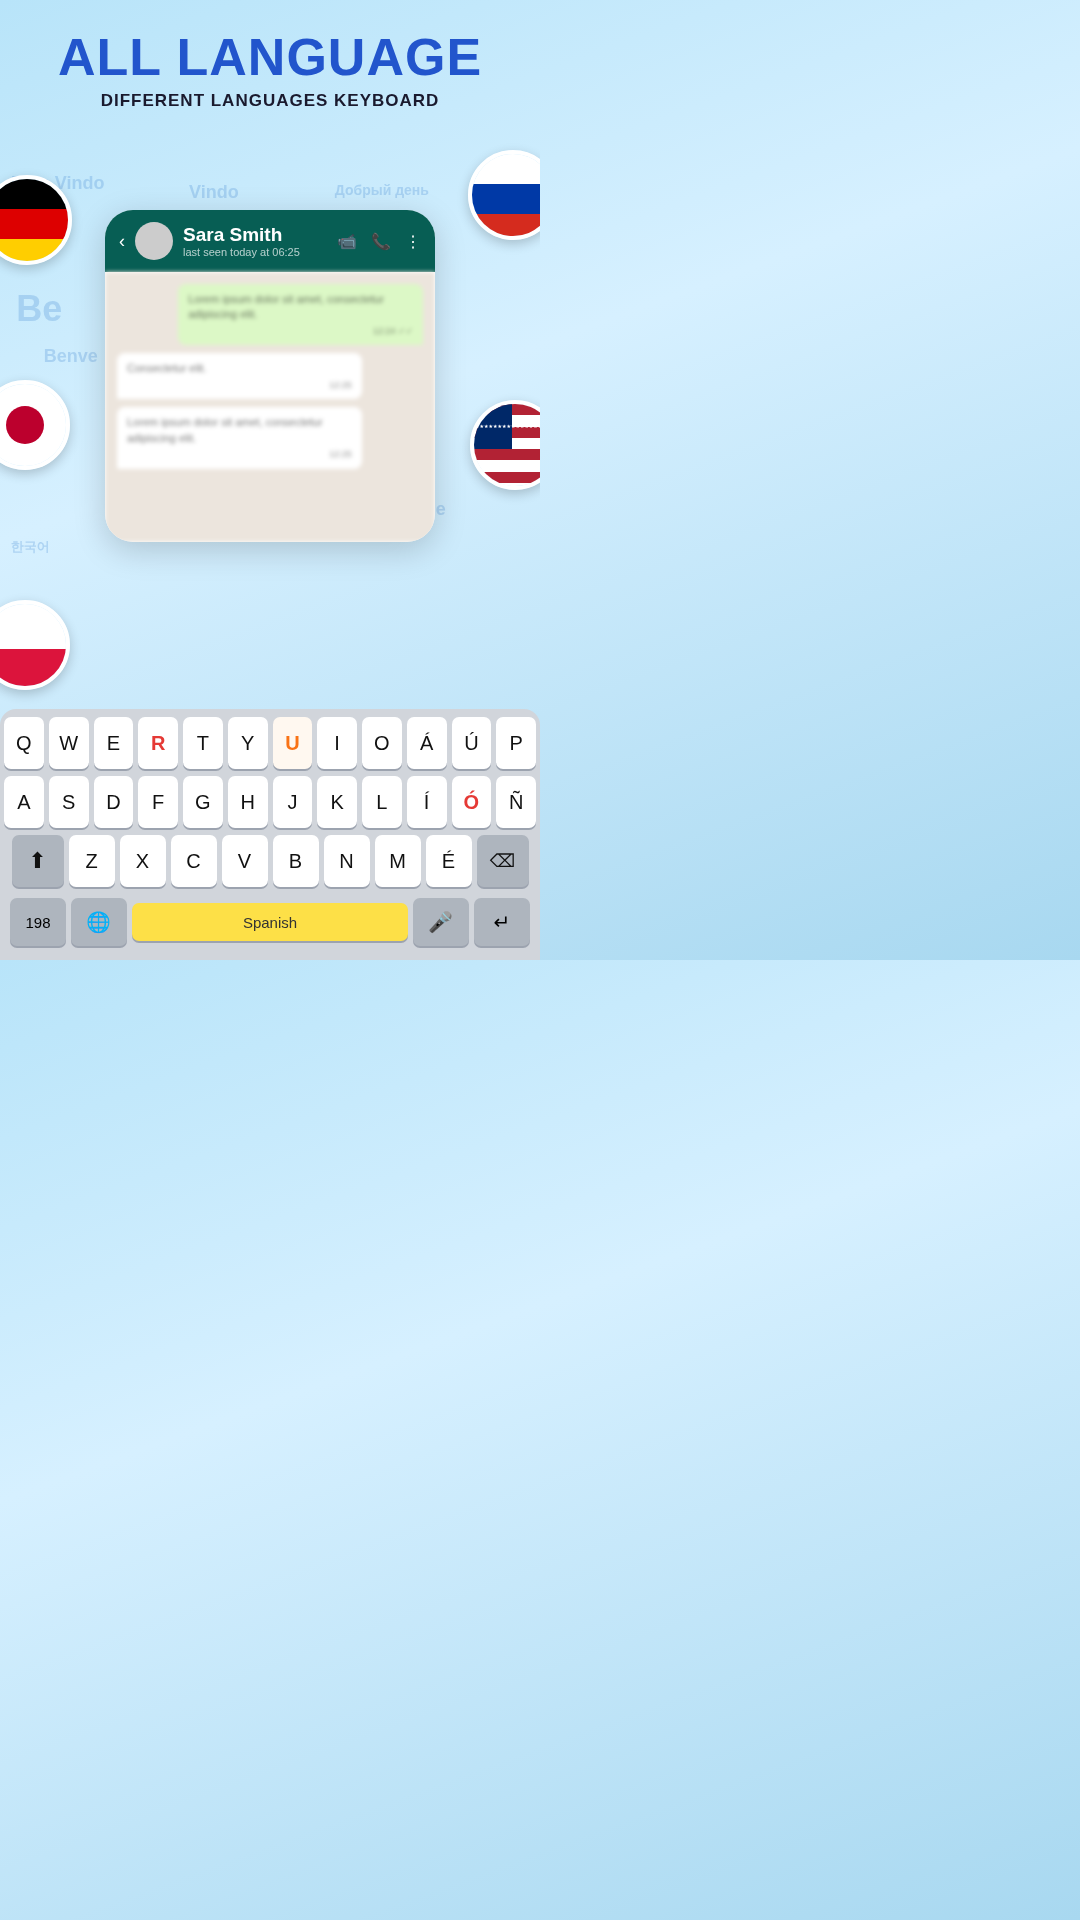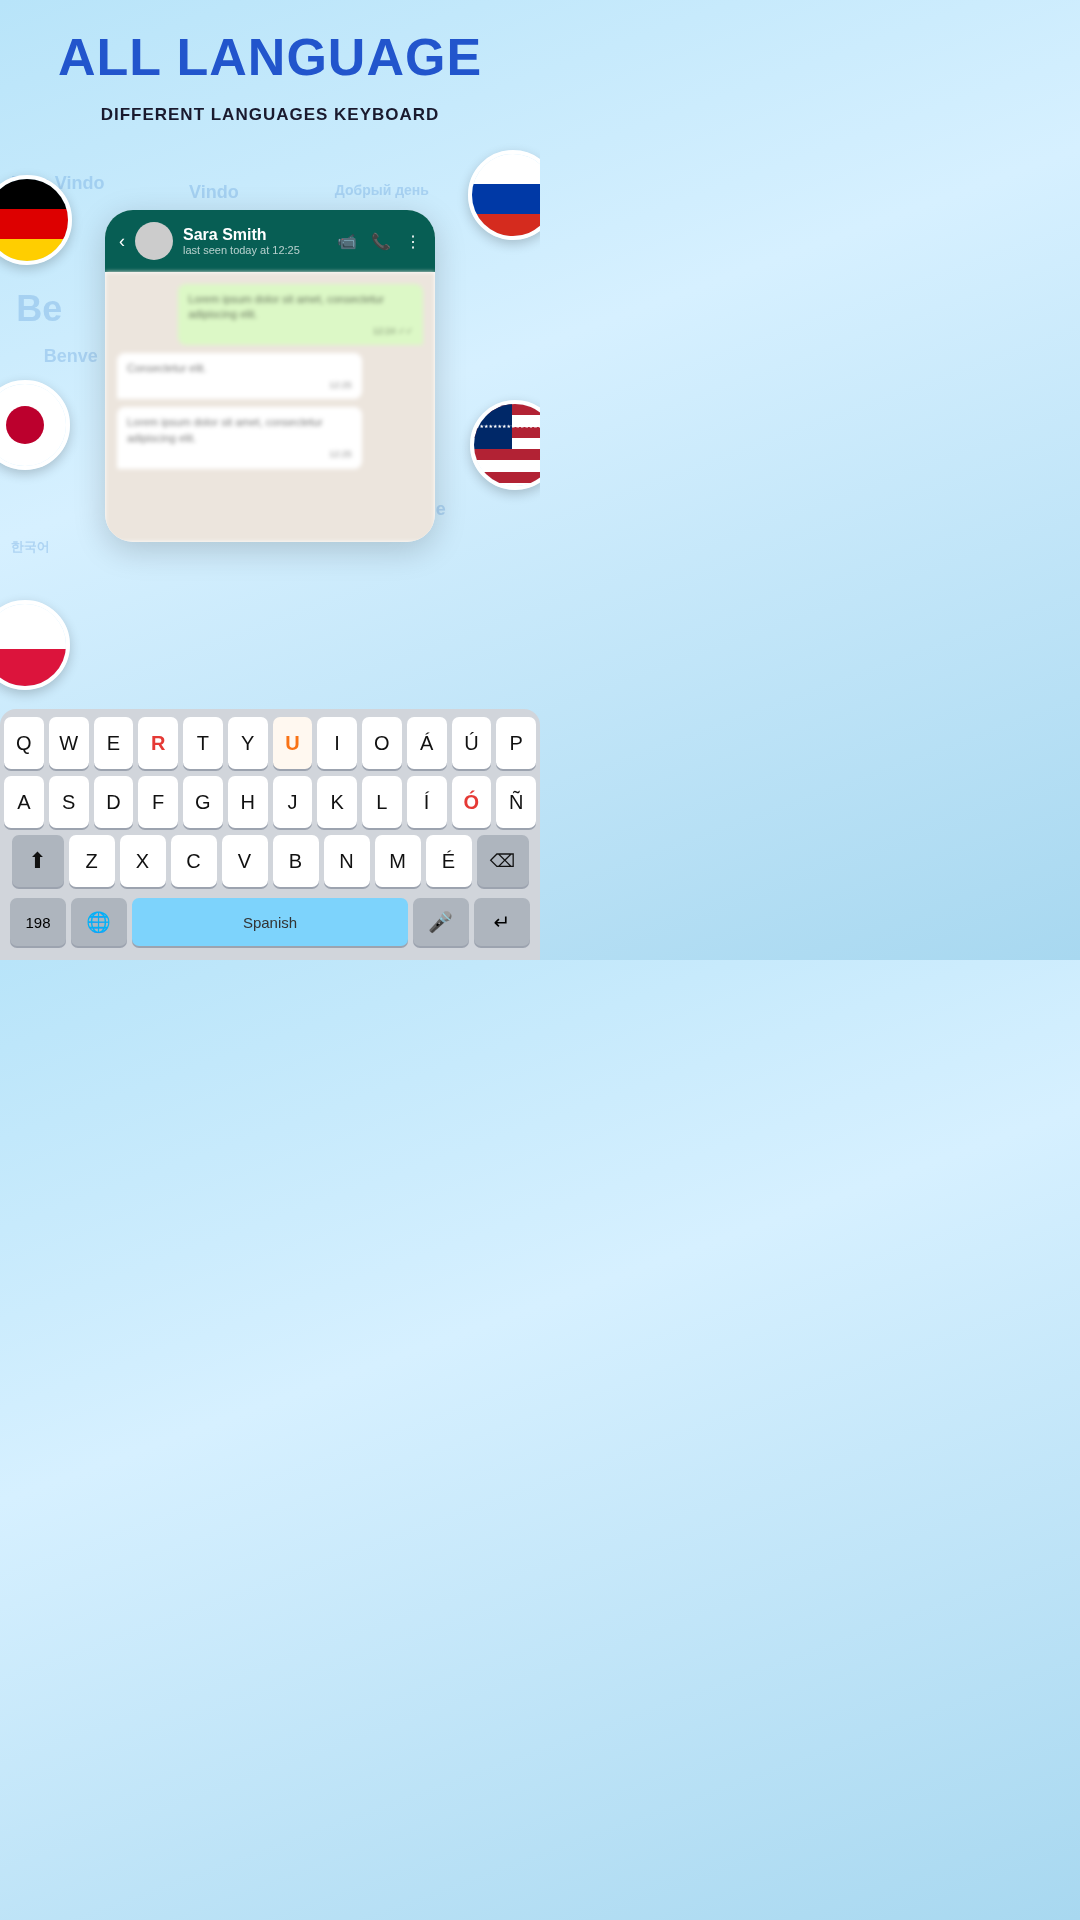--- a/index.html
+++ b/index.html
@@ -24,21 +24,21 @@
       color: #2255cc;
       line-height: 1.05;
       letter-spacing: 1px;
       text-transform: uppercase;
     }
     .header-subtitle {
       font-size: 17px;
       font-weight: 800;
       color: #1a1a2e;
       letter-spacing: 1px;
-      margin-top: 20px;
+      margin-top: 6px;
       text-transform: uppercase;
     }
 
     
     .bg-words {
       position: absolute;
       top: 0; left: 0; right: 0; bottom: 0;
       pointer-events: none;
       overflow: hidden;
     }
@@ -168,21 +168,21 @@
     .chat-avatar {
       width: 38px;
       height: 38px;
       border-radius: 50%;
       background: #ccc;
       flex-shrink: 0;
     }
     .chat-info { flex: 1; }
     .chat-name {
       color: white;
-      font-size: 16px;
+      font-size: 19px;
       font-weight: 600;
     }
     .chat-status {
       color: rgba(255,255,255,0.7);
       font-size: 11px;
     }
     .chat-icons {
       display: flex;
       gap: 14px;
       color: white;
@@ -346,24 +346,24 @@
       width: 56px;
       height: 48px;
       display: flex;
       align-items: center;
       justify-content: center;
       font-size: 20px;
       cursor: pointer;
       box-shadow: 0 2px 0 #9ca3af;
     }
     .key-space {
-      background: #7dd3fc;
+      background: #fde047;
       border-radius: 7px;
       flex: 1;
-      height: 48px;
+      height: 38px;
       display: flex;
       align-items: center;
       justify-content: center;
       font-size: 15px;
       color: #333;
       cursor: pointer;
       box-shadow: 0 2px 0 #9ca3af;
     }
     .key-mic {
       background: #aeb5be;
@@ -450,21 +450,21 @@
   <div class="stripe2" style="background:#dc143c;height:45px;"></div>
 </div>
 
 <div class="phone-mockup">
 
   <div class="chat-header">
     <span class="chat-back">‹</span>
     <div class="chat-avatar"></div>
     <div class="chat-info">
       <div class="chat-name">Sara Smith</div>
-      <div class="chat-status">last seen today at 12:25</div>
+      <div class="chat-status">last seen today at 06:25</div>
     </div>
     <div class="chat-icons">
       <span>📹</span>
       <span>📞</span>
       <span>⋮</span>
     </div>
   </div>
 
   <div class="chat-body">
     <div class="chat-bubble bubble-sent">

